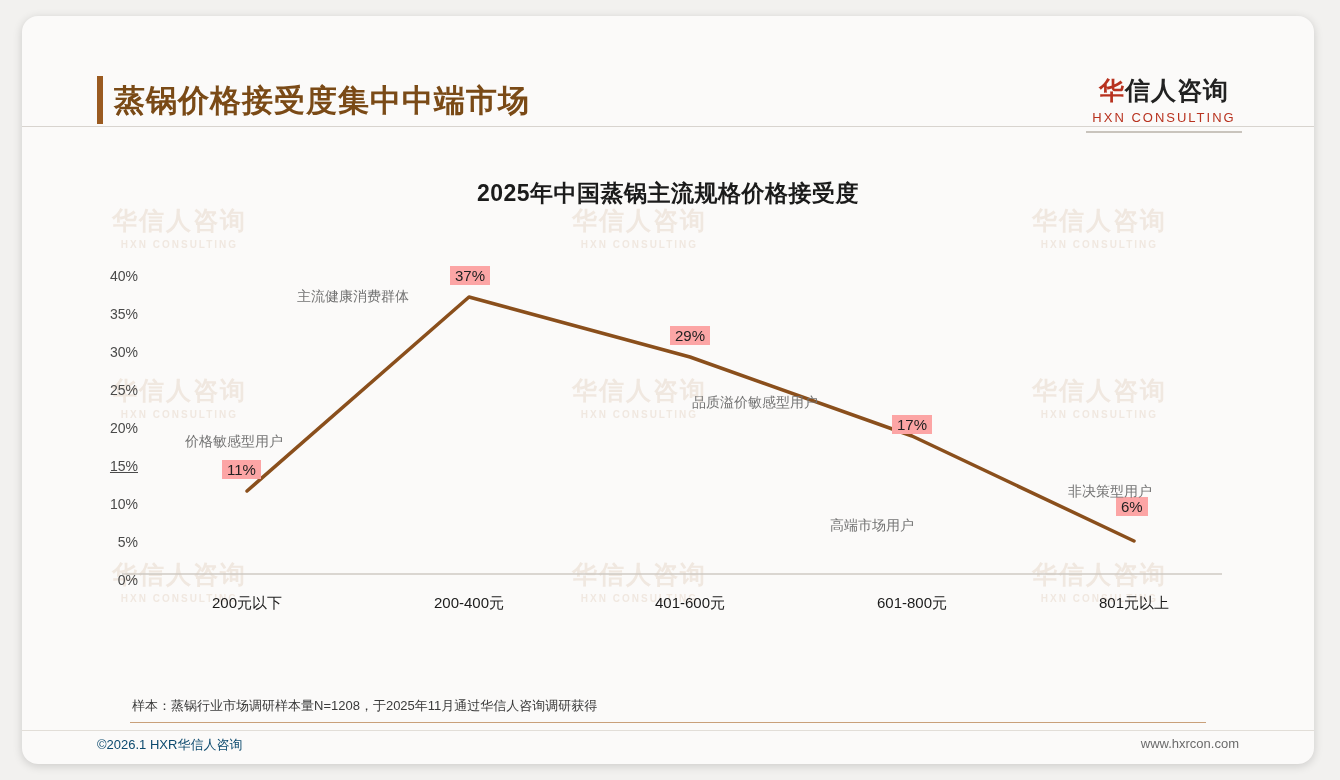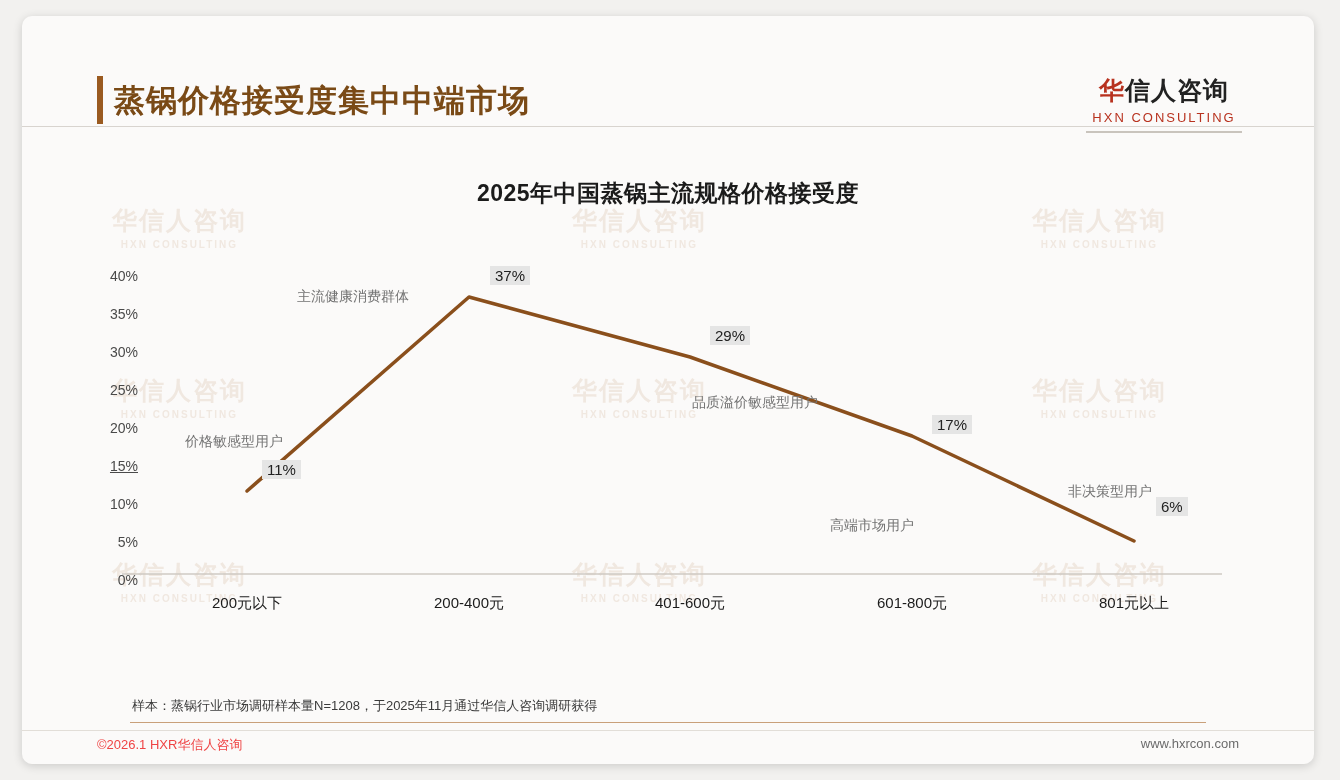--- a/index.html
+++ b/index.html
@@ -13,21 +13,21 @@
     font-family: "Liberation Sans", sans-serif;
     overflow: hidden;
   }
   .slide {
     position: absolute;
     left: 22px;
     top: 16px;
     width: 1292px;
     height: 748px;
     background: #fbfaf9;
-    border-radius: 10px;
+    border-radius: 16px;
     box-shadow: 0 2px 10px rgba(0,0,0,0.16);
     overflow: hidden;
   }
 
   
   .header {
     position: absolute;
     left: 0; top: 0;
     width: 100%;
     height: 110px;
@@ -125,24 +125,23 @@
     position: absolute;
     font-size: 15px;
     color: #1b1b1b;
     text-align: center;
     width: 160px;
   }
   .dlabel {
     position: absolute;
     font-size: 15px;
     color: #222;
-    background: #e5e5e5;
+    background: #fca5a5;
     padding: 1px 5px;
     white-space: nowrap;
-    margin-left: 40px;
   }
   .ann {
     position: absolute;
     font-size: 14px;
     color: #737373;
     white-space: nowrap;
   }
 
   
   .footnote-rule {
@@ -175,21 +174,21 @@
     top: 714px;
     width: 100%;
     height: 34px;
     border-top: 1px solid #e2ded8;
   }
   .copyright {
     position: absolute;
     left: 75px;
     top: 720px;
     font-size: 13px;
-    color: #ef4444;
+    color: #0c4a6e;
     white-space: nowrap;
   }
   .site {
     position: absolute;
     right: 75px;
     top: 720px;
     font-size: 13px;
     color: #6b6b6b;
     white-space: nowrap;
   }

